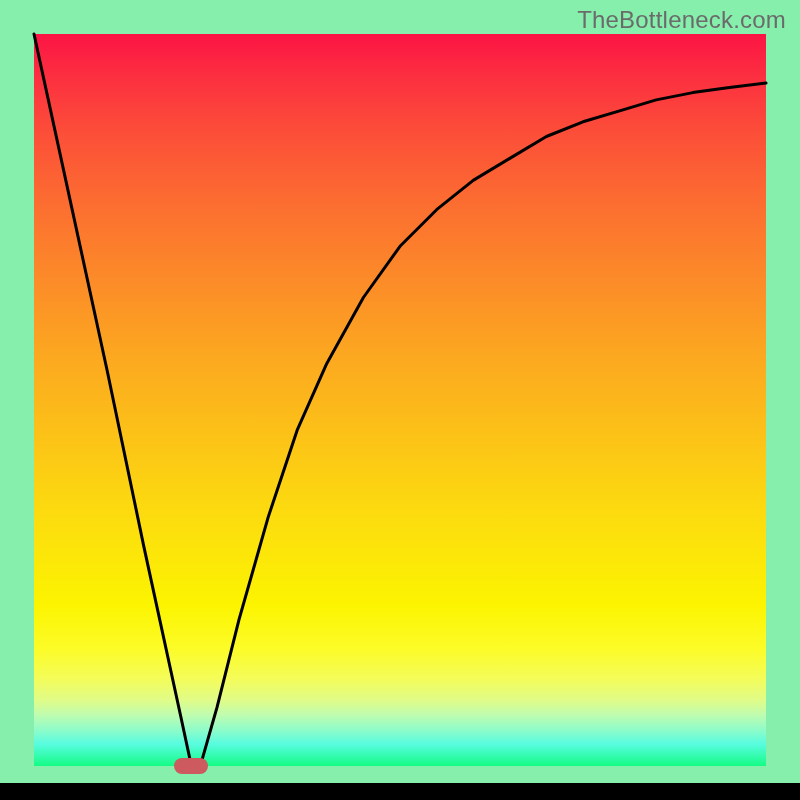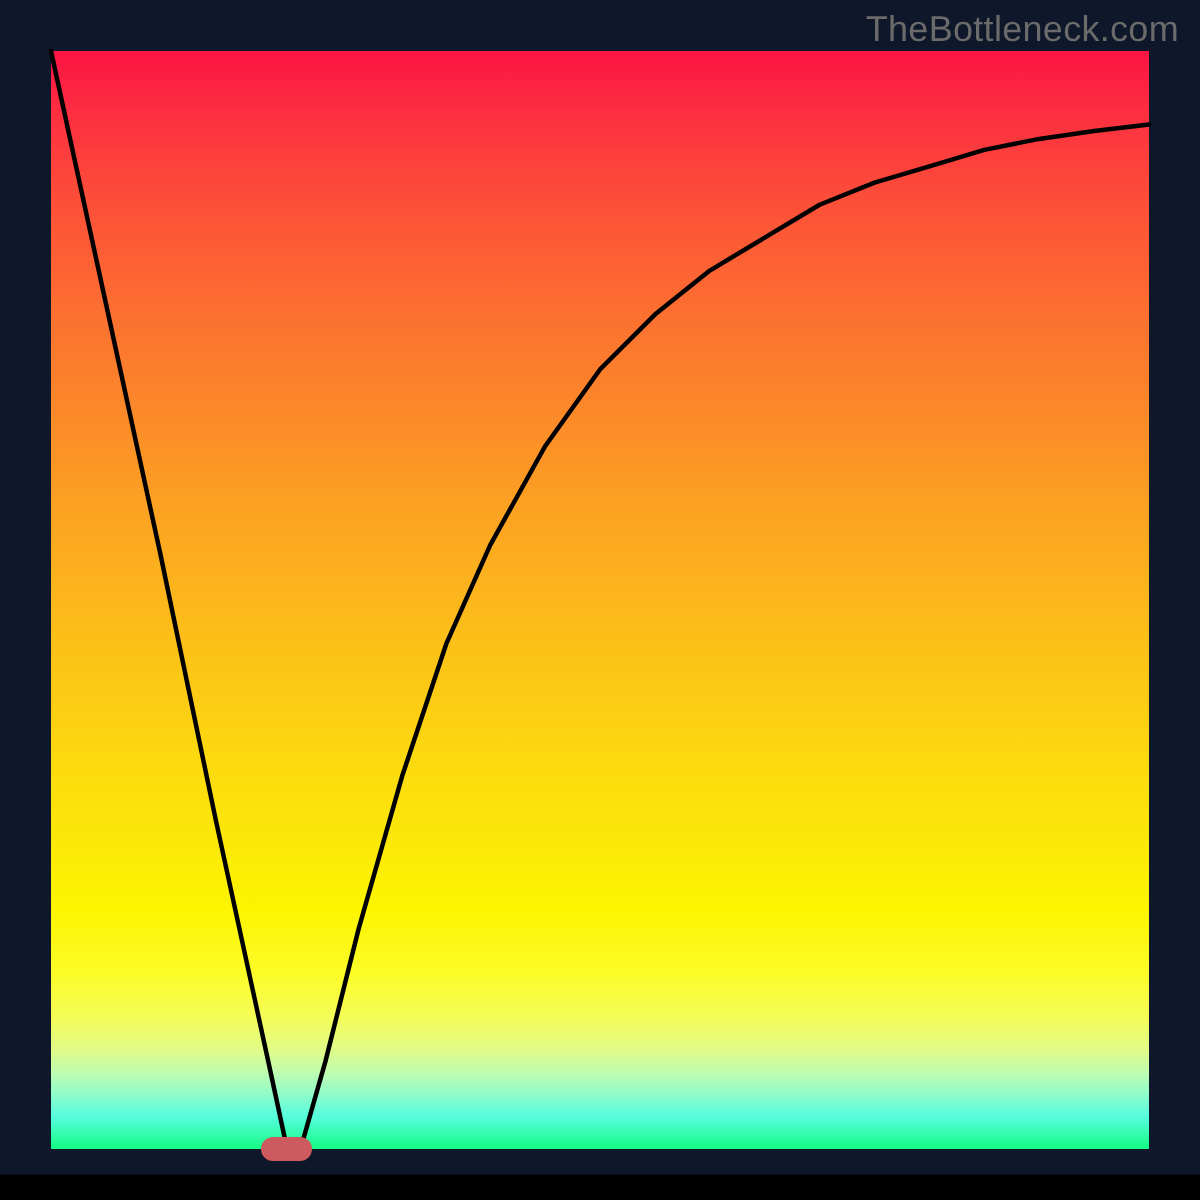--- a/index.html
+++ b/index.html
@@ -10,21 +10,21 @@
     background: #000;
     overflow: hidden;
     font-family: Arial, Helvetica, sans-serif;
   }
   .frame {
     position: absolute;
     left: 0;
     top: 0;
     width: 800px;
     height: 783px;
-    background: #0f172a;
+    background: #86efac;
   }
   .plot-area {
     position: absolute;
     left: 34px;
     top: 34px;
     width: 732px;
     height: 732px;
     background: linear-gradient(to bottom,
       #fc1444 0%,
       #fc3040 6%,

